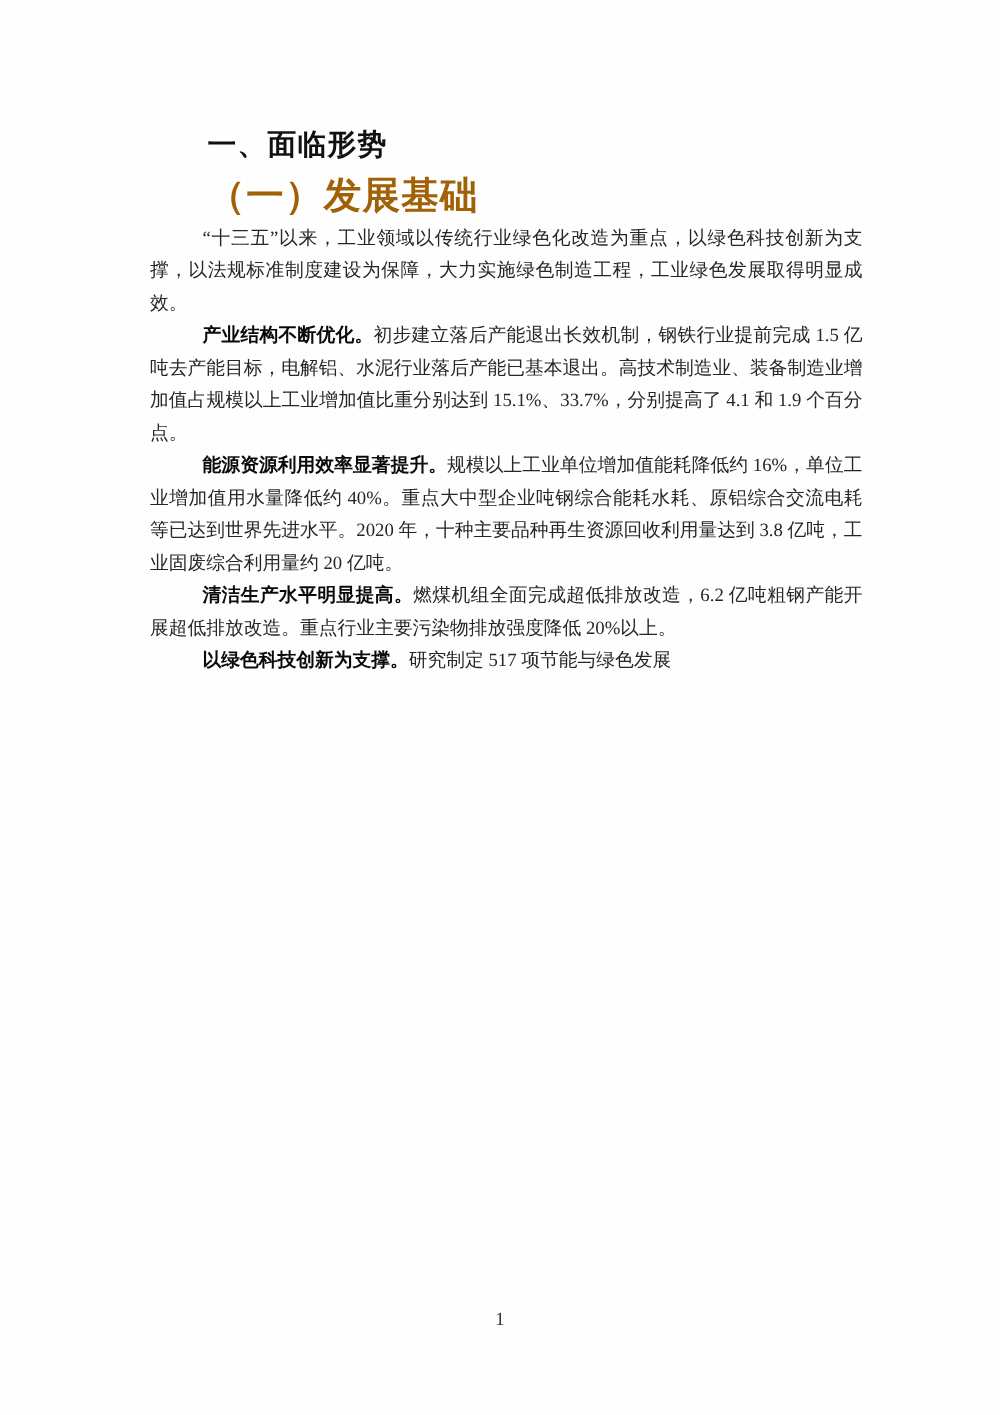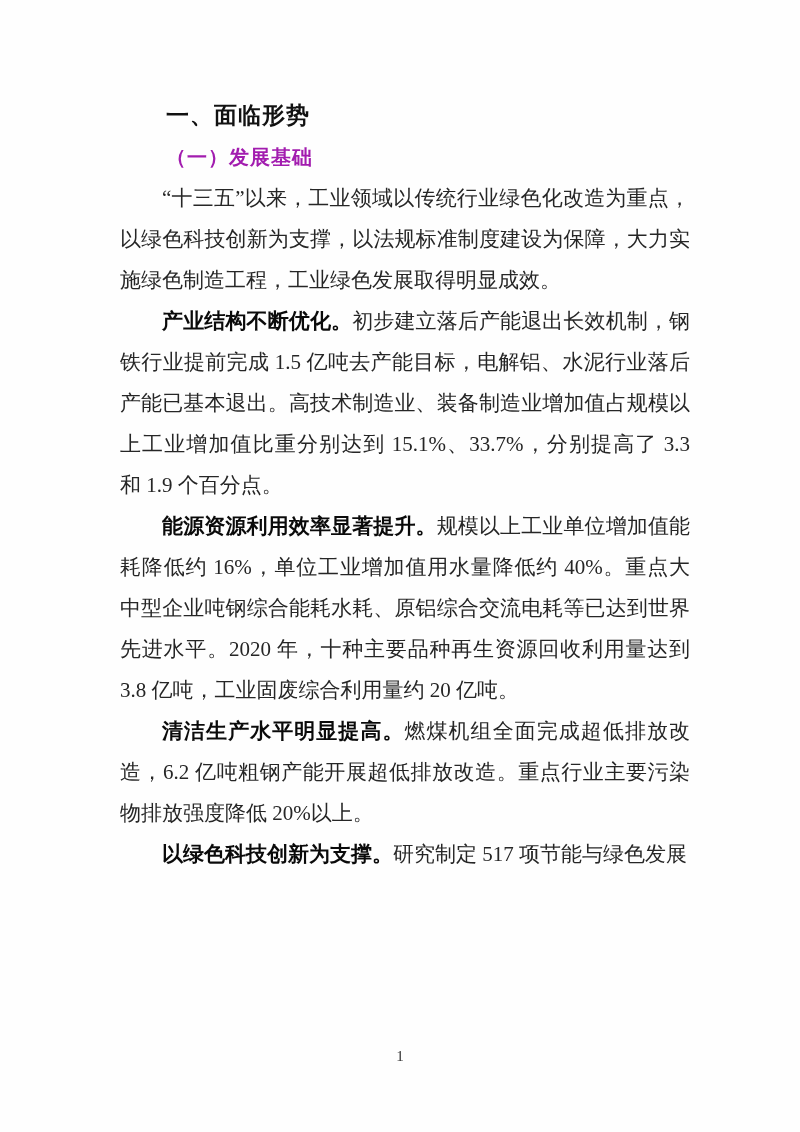--- a/index.html
+++ b/index.html
@@ -27,32 +27,32 @@
     font-size: 23px;
     font-weight: bold;
     color: #111111;
     line-height: 42px;
     text-indent: 46px;
     letter-spacing: 1px;
   }
   .subsection-heading {
     margin: 0;
     font-family: "Liberation Serif", serif;
-    font-size: 20px;
+    font-size: 30px;
     font-weight: 600;
-    color: #a21caf;
+    color: #a16207;
     line-height: 42px;
     text-indent: 46px;
     letter-spacing: 1px;
   }
   .body-para {
     margin: 0;
-    font-size: 21px;
+    font-size: 15px;
     color: #262626;
-    line-height: 41px;
+    line-height: 26px;
     text-align: justify;
     text-align-last: left;
     text-indent: 42px;
   }
   .body-para .lead {
     font-weight: bold;
     color: #0a0a0a;
     margin-top: 32px;
   }
   .page-number {
@@ -71,21 +71,21 @@
 
 <div class="page">
   <div class="content">
 
     <h1 class="section-heading">一、面临形势</h1>
 
     <h2 class="subsection-heading">（一）发展基础</h2>
 
     <p class="body-para"><span class="lead"></span><span>“十三五”以来，工业领域以传统行业绿色化改造为重点，以绿色科技创新为支撑，以法规标准制度建设为保障，大力实施绿色制造工程，工业绿色发展取得明显成效。</span></p>
 
-    <p class="body-para"><span class="lead">产业结构不断优化。</span><span>初步建立落后产能退出长效机制，钢铁行业提前完成 1.5 亿吨去产能目标，电解铝、水泥行业落后产能已基本退出。高技术制造业、装备制造业增加值占规模以上工业增加值比重分别达到 15.1%、33.7%，分别提高了 3.3 和 1.9 个百分点。</span></p>
+    <p class="body-para"><span class="lead">产业结构不断优化。</span><span>初步建立落后产能退出长效机制，钢铁行业提前完成 1.5 亿吨去产能目标，电解铝、水泥行业落后产能已基本退出。高技术制造业、装备制造业增加值占规模以上工业增加值比重分别达到 15.1%、33.7%，分别提高了 4.1 和 1.9 个百分点。</span></p>
 
     <p class="body-para"><span class="lead">能源资源利用效率显著提升。</span><span>规模以上工业单位增加值能耗降低约 16%，单位工业增加值用水量降低约 40%。重点大中型企业吨钢综合能耗水耗、原铝综合交流电耗等已达到世界先进水平。2020 年，十种主要品种再生资源回收利用量达到 3.8 亿吨，工业固废综合利用量约 20 亿吨。</span></p>
 
     <p class="body-para"><span class="lead">清洁生产水平明显提高。</span><span>燃煤机组全面完成超低排放改造，6.2 亿吨粗钢产能开展超低排放改造。重点行业主要污染物排放强度降低 20%以上。</span></p>
 
 
     <p class="body-para"><span class="lead">以绿色科技创新为支撑。</span><span>研究制定 517 项节能与绿色发展</span></p>
 
   </div>
 

